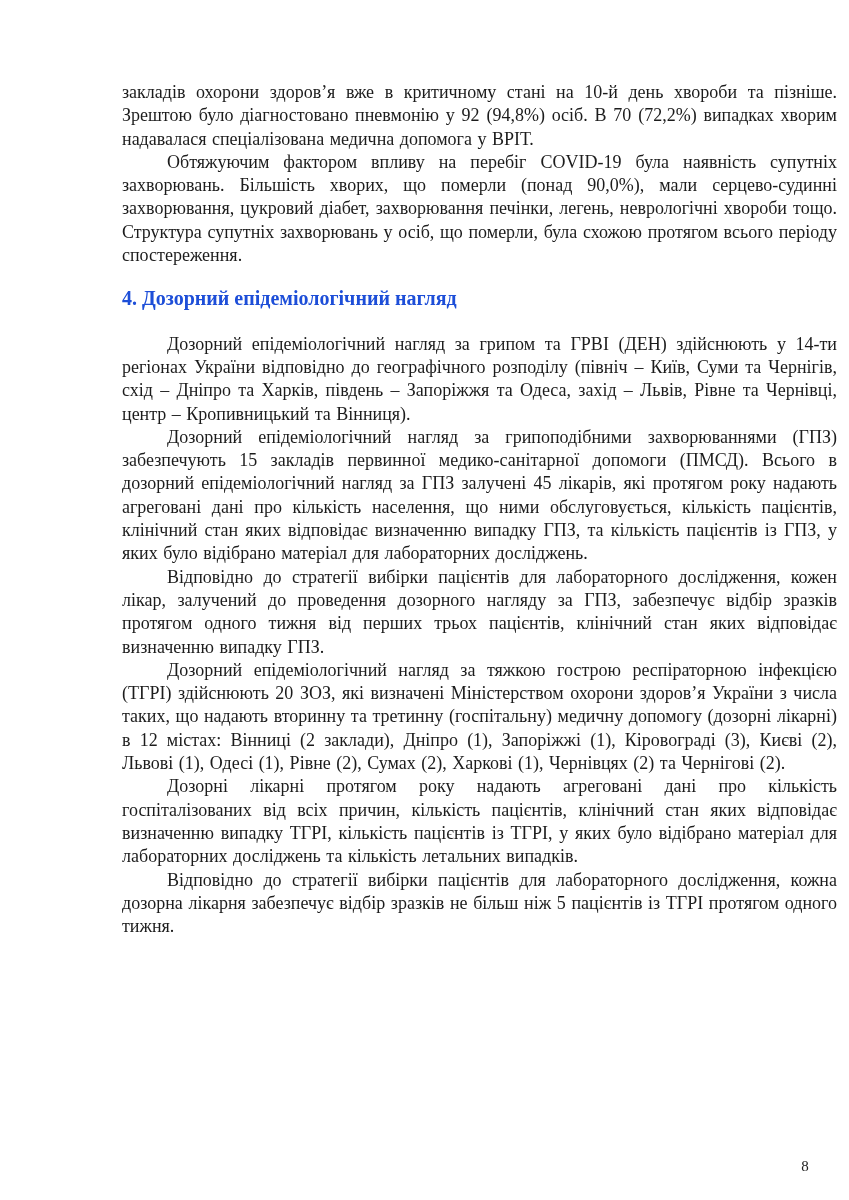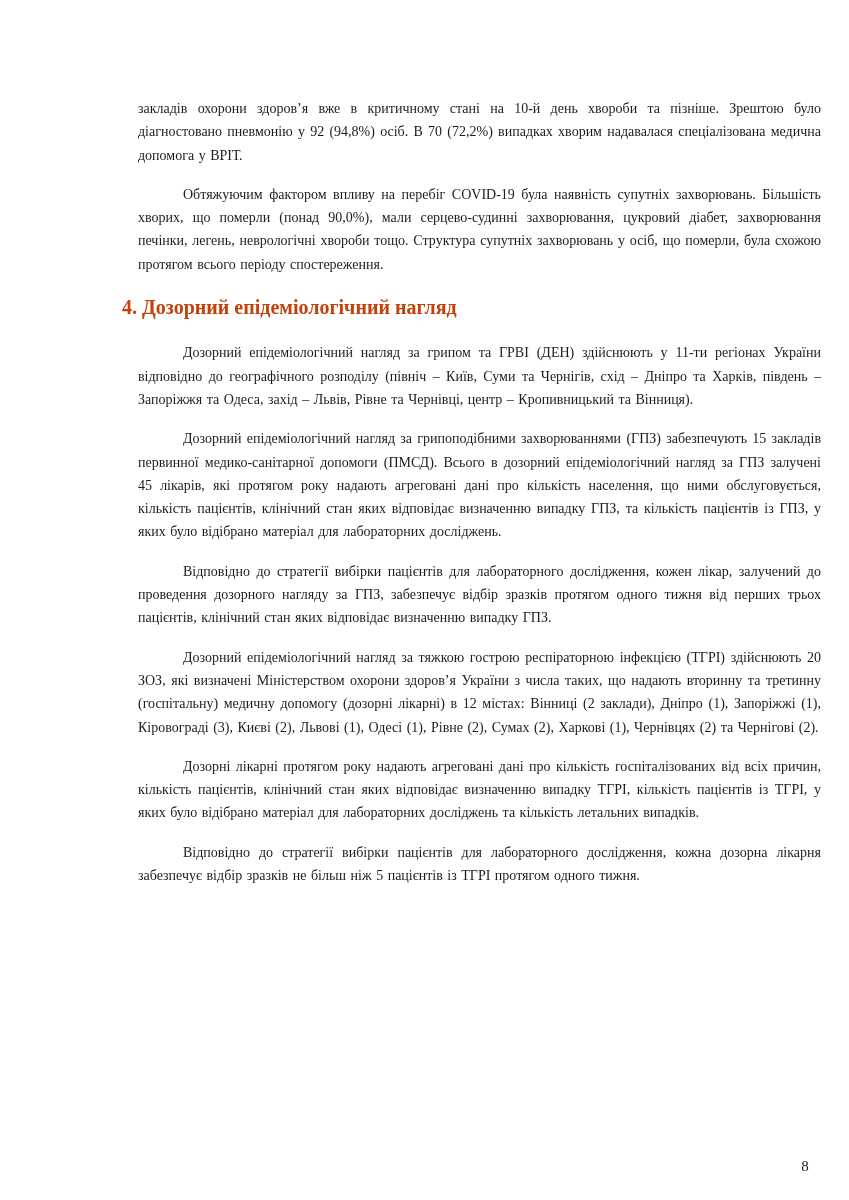--- a/index.html
+++ b/index.html
@@ -16,22 +16,22 @@
     font-family: "Liberation Serif", "DejaVu Serif", serif;
     color: #1c1c1c;
   }
   .content {
     position: absolute;
     left: 122px;
     top: 81px;
     width: 715px;
   }
   .para {
-    margin: 16px;
-    font-size: 14px;
+    margin: 0;
+    font-size: 18px;
     line-height: 23.3px;
     text-align: justify;
     text-indent: 45px;
     word-spacing: 1px;
     font-family: Liberation Serif, serif;
   }
   .para.continuation {
     text-indent: 0;
   }
   .section-heading {
@@ -53,22 +53,22 @@
     color: #222222;
   }
 </style>
 </head>
 <body>
 
 <div class="page">
   <div class="content">
     <p class="para continuation">закладів охорони здоров’я вже в критичному стані на 10-й день хвороби та пізніше. Зрештою було діагностовано пневмонію у 92 (94,8%) осіб. В 70 (72,2%) випадках хворим надавалася спеціалізована медична допомога у ВРІТ.</p>
     <p class="para">Обтяжуючим фактором впливу на перебіг COVID-19 була наявність супутніх захворювань. Більшість хворих, що померли (понад 90,0%), мали серцево-судинні захворювання, цукровий діабет, захворювання печінки, легень, неврологічні хвороби тощо. Структура супутніх захворювань у осіб, що померли, була схожою протягом всього періоду спостереження.</p>
-    <h2 class="section-heading" style="color: #c2410c;">4. Дозорний епідеміологічний нагляд</h2>
-    <p class="para">Дозорний епідеміологічний нагляд за грипом та ГРВІ (ДЕН) здійснюють у 11-ти регіонах України відповідно до географічного розподілу (північ – Київ, Суми та Чернігів, схід – Дніпро та Харків, південь – Запоріжжя та Одеса, захід – Львів, Рівне та Чернівці, центр – Кропивницький та Вінниця).</p>
+    <h2 class="section-heading" style="color: #1d4ed8;">4. Дозорний епідеміологічний нагляд</h2>
+    <p class="para">Дозорний епідеміологічний нагляд за грипом та ГРВІ (ДЕН) здійснюють у 14-ти регіонах України відповідно до географічного розподілу (північ – Київ, Суми та Чернігів, схід – Дніпро та Харків, південь – Запоріжжя та Одеса, захід – Львів, Рівне та Чернівці, центр – Кропивницький та Вінниця).</p>
     <p class="para">Дозорний епідеміологічний нагляд за грипоподібними захворюваннями (ГПЗ) забезпечують 15 закладів первинної медико-санітарної допомоги (ПМСД). Всього в дозорний епідеміологічний нагляд за ГПЗ залучені 45 лікарів, які протягом року надають агреговані дані про кількість населення, що ними обслуговується, кількість пацієнтів, клінічний стан яких відповідає визначенню випадку ГПЗ, та кількість пацієнтів із ГПЗ, у яких було відібрано матеріал для лабораторних досліджень.</p>
     <p class="para">Відповідно до стратегії вибірки пацієнтів для лабораторного дослідження, кожен лікар, залучений до проведення дозорного нагляду за ГПЗ, забезпечує відбір зразків протягом одного тижня від перших трьох пацієнтів, клінічний стан яких відповідає визначенню випадку ГПЗ.</p>
     <p class="para">Дозорний епідеміологічний нагляд за тяжкою гострою респіраторною інфекцією (ТГРІ) здійснюють 20 ЗОЗ, які визначені Міністерством охорони здоров’я України з числа таких, що надають вторинну та третинну (госпітальну) медичну допомогу (дозорні лікарні) в 12 містах: Вінниці (2 заклади), Дніпро (1), Запоріжжі (1), Кіровограді (3), Києві (2), Львові (1), Одесі (1), Рівне (2), Сумах (2), Харкові (1), Чернівцях (2) та Чернігові (2).</p>
     <p class="para">Дозорні лікарні протягом року надають агреговані дані про кількість госпіталізованих від всіх причин, кількість пацієнтів, клінічний стан яких відповідає визначенню випадку ТГРІ, кількість пацієнтів із ТГРІ, у яких було відібрано матеріал для лабораторних досліджень та кількість летальних випадків.</p>
     <p class="para">Відповідно до стратегії вибірки пацієнтів для лабораторного дослідження, кожна дозорна лікарня забезпечує відбір зразків не більш ніж 5 пацієнтів із ТГРІ протягом одного тижня.</p>
   </div>
   <div class="page-number">8</div>
 </div>
 
 </body></html>

